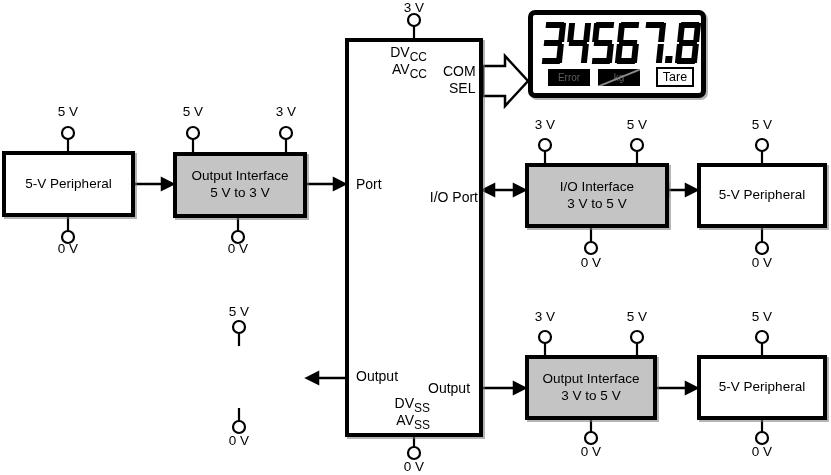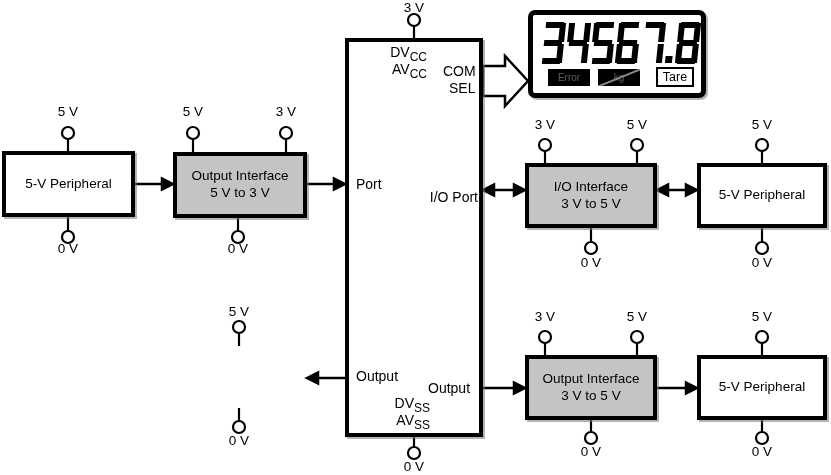--- a/index.html
+++ b/index.html
@@ -154,21 +154,21 @@
     <div>5-V Peripheral</div>
   </div>
 
   <div class="block gray" style="left:173px;top:152px;width:134px;height:66px">
     <div>Output Interface</div>
     <div>5 V to 3 V</div>
   </div>
 
   <div class="block" style="left:345px;top:38px;width:138px;height:399px"></div>
 
-  <div class="block gray" style="left:525px;top:163px;width:132px;height:65px">
+  <div class="block gray" style="left:525px;top:163px;width:144px;height:65px">
     <div>I/O Interface</div>
     <div>3 V to 5 V</div>
   </div>
 
   <div class="block" style="left:697px;top:163px;width:130px;height:65px">
     <div>5-V Peripheral</div>
   </div>
 
 
   <div class="block gray" style="left:525px;top:355px;width:132px;height:65px">

